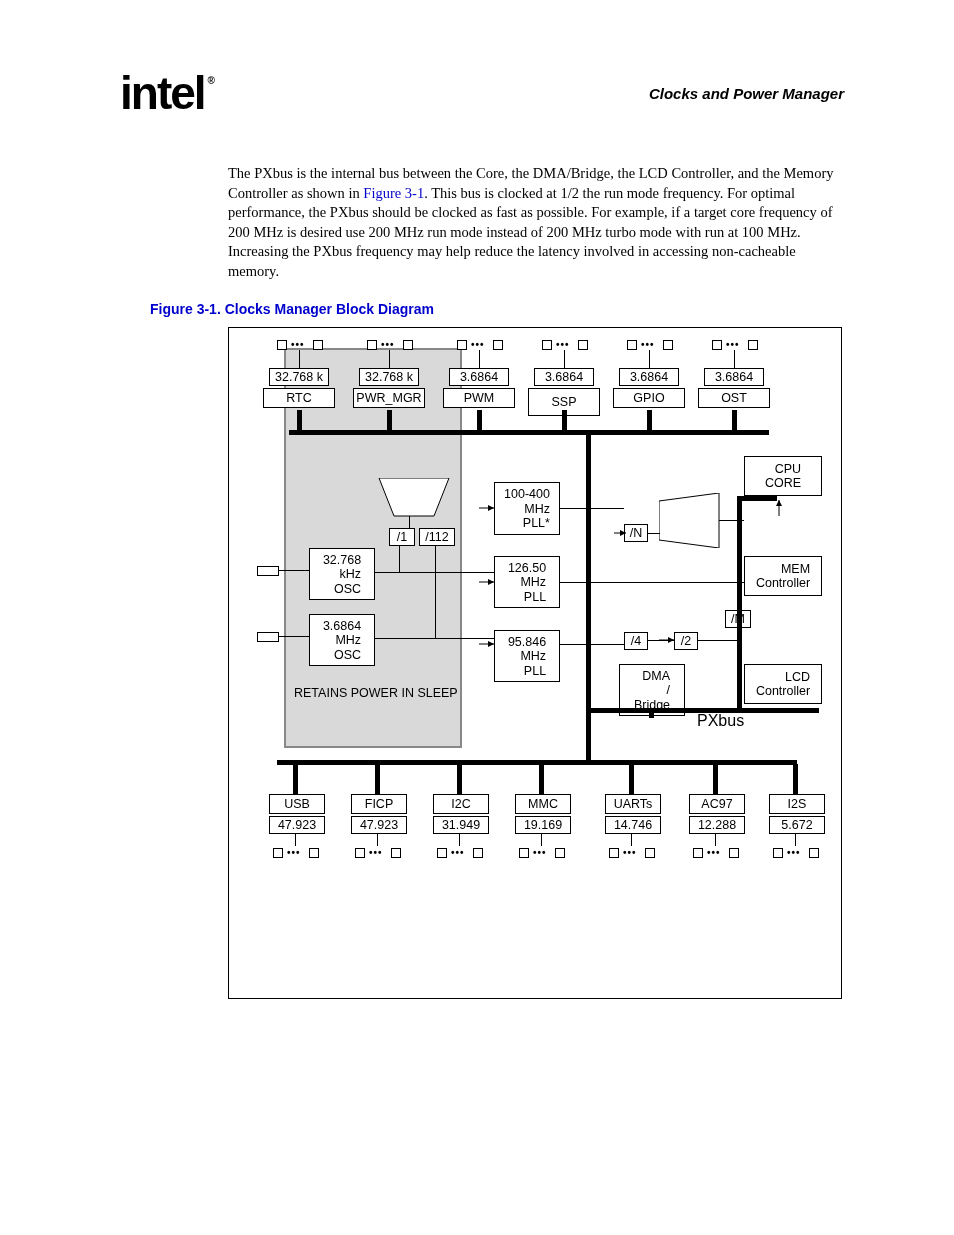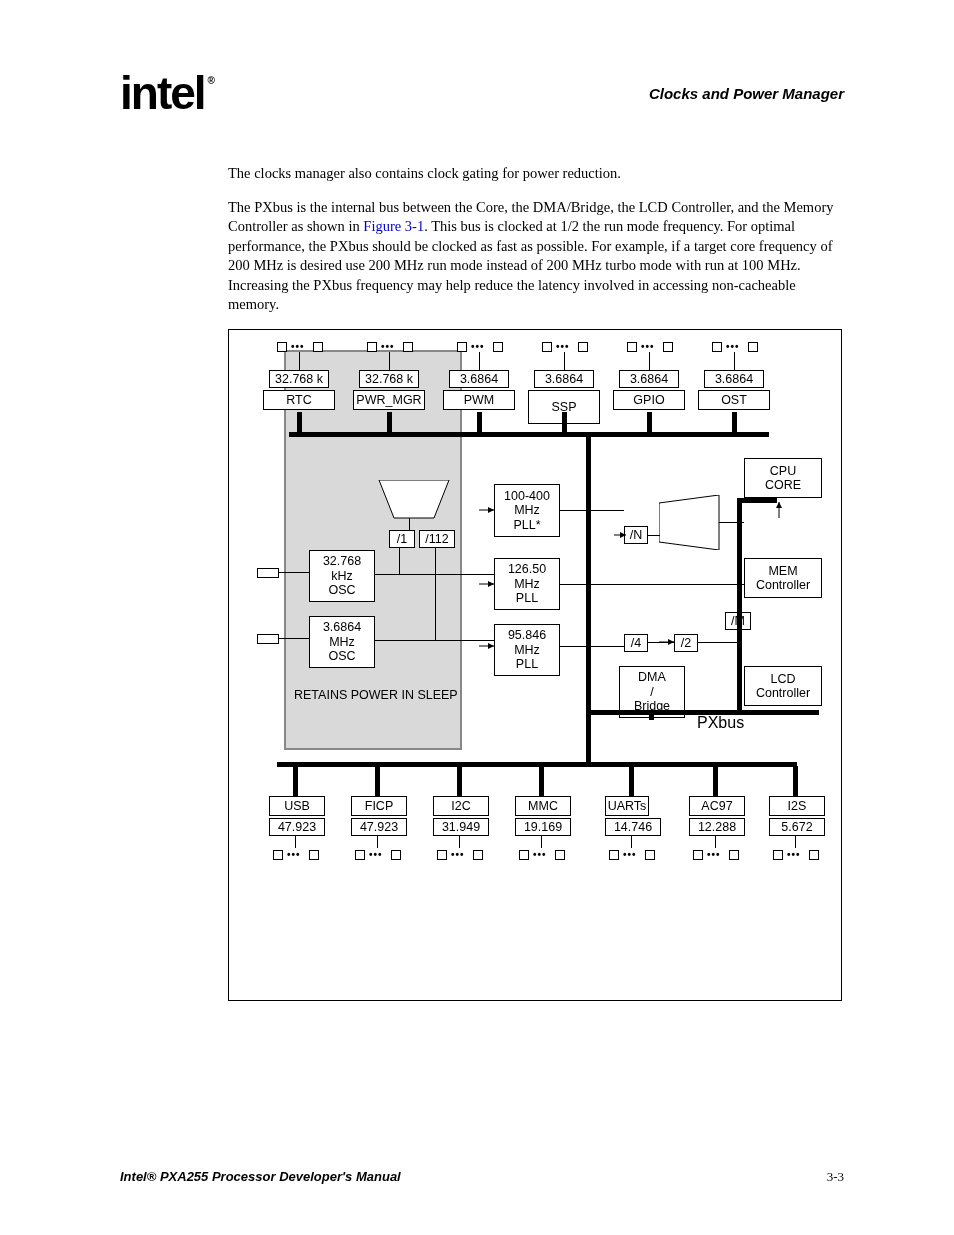--- a/index.html
+++ b/index.html
@@ -71,21 +71,21 @@
     font-size: 12.5px;
     overflow: hidden;
   }
   .box {
     position: absolute;
     border: 1px solid #000;
     background: #fff;
     display: flex;
     align-items: center;
     justify-content: center;
-    text-align: center;
+    text-align: right;
     line-height: 1.15;
     padding: 2px;
   }
   .sleep-region {
     position: absolute;
     background: #d9d9d9;
     border: 2px solid #888;
     z-index: 0;
   }
   .tick { position:absolute; border:1px solid #000; background:#fff; }
@@ -109,26 +109,26 @@
 </head>
 <body>
 
 <div class="page">
   <div class="header">
     <div class="logo">intel</div>
     <div class="chapter-title">Clocks and Power Manager</div>
   </div>
 
   <div class="body-text">
-    <p>The clocks manager also contains clock gating for power reduction.</p>
     <p>
       <span>The PXbus is the internal bus between the Core, the DMA/Bridge, the LCD Controller, and the Memory Controller as shown in </span><span class="xref">Figure 3-1</span><span>. This bus is clocked at 1/2 the run mode frequency. For optimal performance, the PXbus should be clocked as fast as possible. For example, if a target core frequency of 200 MHz is desired use 200 MHz run mode instead of 200 MHz turbo mode with run at 100 MHz. Increasing the PXbus frequency may help reduce the latency involved in accessing non-cacheable memory.</span>
     </p>
   </div>
 
+  <div class="figure-caption">Figure 3-1. Clocks Manager Block Diagram</div>
 
   <div class="diagram-frame">
 
     <div class="sleep-region" style="left:55px; top:20px; width:178px; height:400px;"></div>
 
     <div id="toprow">
         <div class="tick" style="left: 48px; top: 12px; width: 10px; height: 10px;"></div>
         <div class="tick" style="left: 84px; top: 12px; width: 10px; height: 10px;"></div>
         <div class="dots3" style="left: 62px; top: 11px;">•••</div>
         <div class="box" style="left: 40px; top: 40px; width: 60px; height: 18px;">32.768 k</div>
@@ -143,21 +143,21 @@
         <div class="tick" style="left: 228px; top: 12px; width: 10px; height: 10px;"></div>
         <div class="tick" style="left: 264px; top: 12px; width: 10px; height: 10px;"></div>
         <div class="dots3" style="left: 242px; top: 11px;">•••</div>
         <div class="box" style="left: 220px; top: 40px; width: 60px; height: 18px;">3.6864</div>
         <div class="box" style="left: 214px; top: 60px; width: 72px; height: 20px;">PWM</div>
         <div class="line" style="left: 250px; top: 22px; width: 1px; height: 18px;"></div>
         <div class="tick" style="left: 313px; top: 12px; width: 10px; height: 10px;"></div>
         <div class="tick" style="left: 349px; top: 12px; width: 10px; height: 10px;"></div>
         <div class="dots3" style="left: 327px; top: 11px;">•••</div>
         <div class="box" style="left: 305px; top: 40px; width: 60px; height: 18px;">3.6864</div>
-        <div class="box" style="left: 299px; top: 60px; width: 72px; height: 34px;">SSP</div>
+        <div class="box" style="left: 299px; top: 60px; width: 72px; height: 28px;">SSP</div>
         <div class="line" style="left: 335px; top: 22px; width: 1px; height: 18px;"></div>
         <div class="tick" style="left: 398px; top: 12px; width: 10px; height: 10px;"></div>
         <div class="tick" style="left: 434px; top: 12px; width: 10px; height: 10px;"></div>
         <div class="dots3" style="left: 412px; top: 11px;">•••</div>
         <div class="box" style="left: 390px; top: 40px; width: 60px; height: 18px;">3.6864</div>
         <div class="box" style="left: 384px; top: 60px; width: 72px; height: 20px;">GPIO</div>
         <div class="line" style="left: 420px; top: 22px; width: 1px; height: 18px;"></div>
         <div class="tick" style="left: 483px; top: 12px; width: 10px; height: 10px;"></div>
         <div class="tick" style="left: 519px; top: 12px; width: 10px; height: 10px;"></div>
         <div class="dots3" style="left: 497px; top: 11px;">•••</div>
@@ -184,21 +184,21 @@
     <svg style="position:absolute; left:140px; top:150px; width:90px; height:40px;">
       <polygon points="10,0 80,0 65,38 25,38" fill="#fff" stroke="#000"></polygon>
     </svg>
 
     <div class="box" style="left:265px; top:154px; width:66px; height:53px;">
       <div><span>100-400</span><br><span>MHz</span><br><span>PLL*</span></div>
     </div>
     <div class="box" style="left:265px; top:228px; width:66px; height:52px;">
       <div><span>126.50</span><br><span>MHz</span><br><span>PLL</span></div>
     </div>
-    <div class="box" style="left:265px; top:294px; width:66px; height:52px;">
+    <div class="box" style="left:265px; top:302px; width:66px; height:52px;">
       <div><span>95.846</span><br><span>MHz</span><br><span>PLL</span></div>
     </div>
 
     <div class="box" style="left:395px; top:196px; width:24px; height:18px;">/N</div>
     <div class="box" style="left:395px; top:304px; width:24px; height:18px;">/4</div>
     <div class="box" style="left:445px; top:304px; width:24px; height:18px;">/2</div>
     <div class="box" style="left:496px; top:282px; width:26px; height:18px;">/M</div>
 
     <svg style="position:absolute; left:430px; top:165px; width:70px; height:55px;">
       <polygon points="0,8 60,0 60,55 0,47" fill="#fff" stroke="#000"></polygon>
@@ -293,21 +293,21 @@
         <div class="tick" style="left: 244px; top: 520px; width: 10px; height: 10px;"></div>
         <div class="dots3" style="left: 222px; top: 519px;">•••</div>
         <div class="line" style="left: 310px; top: 436px; width: 5px; height: 30px;"></div>
         <div class="box" style="left: 286px; top: 466px; width: 56px; height: 20px;">MMC</div>
         <div class="box" style="left: 286px; top: 488px; width: 56px; height: 18px;">19.169</div>
         <div class="line" style="left: 312px; top: 506px; width: 1px; height: 12px;"></div>
         <div class="tick" style="left: 290px; top: 520px; width: 10px; height: 10px;"></div>
         <div class="tick" style="left: 326px; top: 520px; width: 10px; height: 10px;"></div>
         <div class="dots3" style="left: 304px; top: 519px;">•••</div>
         <div class="line" style="left: 400px; top: 436px; width: 5px; height: 30px;"></div>
-        <div class="box" style="left: 376px; top: 466px; width: 44px; height: 20px;">UARTs</div>
+        <div class="box" style="left: 376px; top: 466px; width: 56px; height: 20px;">UARTs</div>
         <div class="box" style="left: 376px; top: 488px; width: 56px; height: 18px;">14.746</div>
         <div class="line" style="left: 402px; top: 506px; width: 1px; height: 12px;"></div>
         <div class="tick" style="left: 380px; top: 520px; width: 10px; height: 10px;"></div>
         <div class="tick" style="left: 416px; top: 520px; width: 10px; height: 10px;"></div>
         <div class="dots3" style="left: 394px; top: 519px;">•••</div>
         <div class="line" style="left: 484px; top: 436px; width: 5px; height: 30px;"></div>
         <div class="box" style="left: 460px; top: 466px; width: 56px; height: 20px;">AC97</div>
         <div class="box" style="left: 460px; top: 488px; width: 56px; height: 18px;">12.288</div>
         <div class="line" style="left: 486px; top: 506px; width: 1px; height: 12px;"></div>
         <div class="tick" style="left: 464px; top: 520px; width: 10px; height: 10px;"></div>
@@ -317,17 +317,13 @@
         <div class="box" style="left: 540px; top: 466px; width: 56px; height: 20px;">I2S</div>
         <div class="box" style="left: 540px; top: 488px; width: 56px; height: 18px;">5.672</div>
         <div class="line" style="left: 566px; top: 506px; width: 1px; height: 12px;"></div>
         <div class="tick" style="left: 544px; top: 520px; width: 10px; height: 10px;"></div>
         <div class="tick" style="left: 580px; top: 520px; width: 10px; height: 10px;"></div>
         <div class="dots3" style="left: 558px; top: 519px;">•••</div>
       </div>
 
   </div>
 
-  <div class="footer">
-    <span class="lt">Intel® PXA255 Processor Developer's Manual</span>
-    <span>3-3</span>
-  </div>
 </div>
 
 </body></html>

